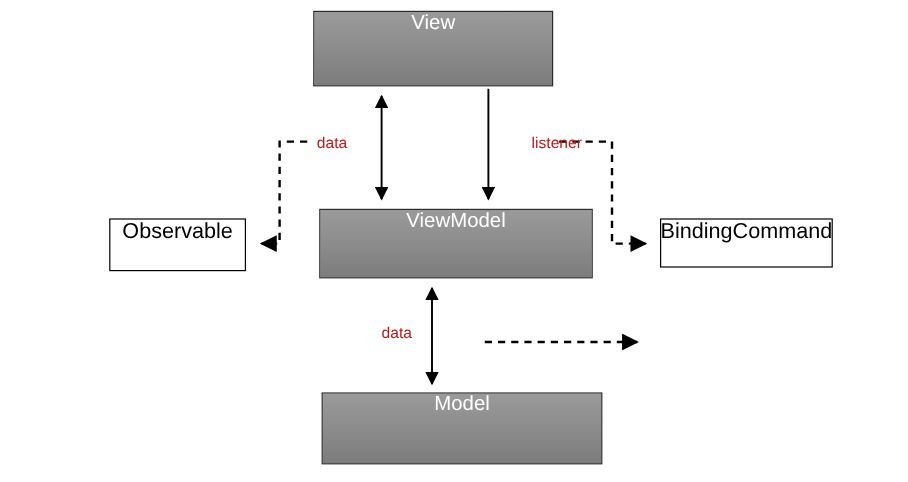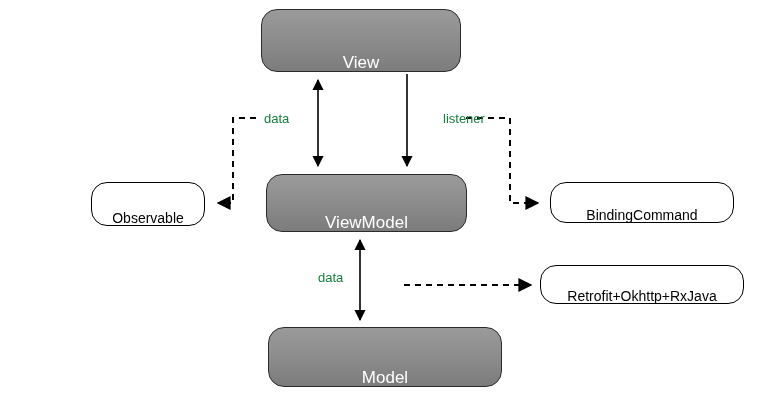--- a/index.html
+++ b/index.html
@@ -12,45 +12,44 @@
     width: 757px;
     height: 402px;
     background: #ffffff;
     font-family: "Liberation Sans", sans-serif;
     overflow: hidden;
   }
   .node {
     position: absolute;
     box-sizing: border-box;
     display: flex;
-    align-items: flex-end;
+    align-items: flex-start;
     justify-content: center;
     text-align: center;
-    border-radius: 16px;
   }
   .node-filled {
     background: linear-gradient(to bottom, #9a9a9a 0%, #8f8f8f 40%, #7c7c7c 100%);
     border: 1px solid #2b2b2b;
     color: #ffffff;
     font-size: 17px;
   }
   .node-plain {
     background: #ffffff;
     border: 1px solid #000000;
     color: #000000;
-    font-size: 14px;
+    font-size: 18px;
   }
   .node-label {
     line-height: 1;
     white-space: nowrap;
   }
   .edge-label {
     position: absolute;
     font-size: 13px;
-    color: #15803d;
+    color: #b91c1c;
     white-space: nowrap;
     line-height: 1;
   }
   svg.wires {
     position: absolute;
     left: 0;
     top: 0;
     width: 757px;
     height: 402px;
     pointer-events: none;
@@ -92,39 +91,36 @@
 
     <line class="solid-line" x1="360" y1="240" x2="360" y2="320" marker-start="url(#arrowStart)" marker-end="url(#arrowEnd)"></line>
 
     <line class="dashed-line" x1="404" y1="285" x2="531" y2="285" marker-end="url(#arrowEnd)"></line>
   </svg>
 
   <div class="node node-filled" style="left:261px; top:9px; width:200px; height:63px;">
     <span class="node-label">View</span>
   </div>
 
-  <div class="node node-filled" style="left:266px; top:174px; width:201px; height:58px;">
+  <div class="node node-filled" style="left:266px; top:174px; width:228px; height:58px;">
     <span class="node-label">ViewModel</span>
   </div>
 
   <div class="node node-filled" style="left:268px; top:327px; width:234px; height:60px;">
     <span class="node-label">Model</span>
   </div>
 
   <div class="node node-plain" style="left:91px; top:182px; width:114px; height:44px;">
     <span class="node-label">Observable</span>
   </div>
 
-  <div class="node node-plain" style="left:550px; top:182px; width:184px; height:41px;">
+  <div class="node node-plain" style="left:550px; top:182px; width:144px; height:41px;">
     <span class="node-label">BindingCommand</span>
   </div>
 
-  <div class="node node-plain" style="left:540px; top:265px; width:204px; height:39px;">
-    <span class="node-label">Retrofit+Okhttp+RxJava</span>
-  </div>
 
   <div class="edge-label" style="left:264px; top:112px;">data</div>
 
   <div class="edge-label" style="left:416px; top:112px;padding-left:27px;">listener</div>
 
   <div class="edge-label" style="left:318px; top:271px;">data</div>
 
 </div>
 
 </body></html>

